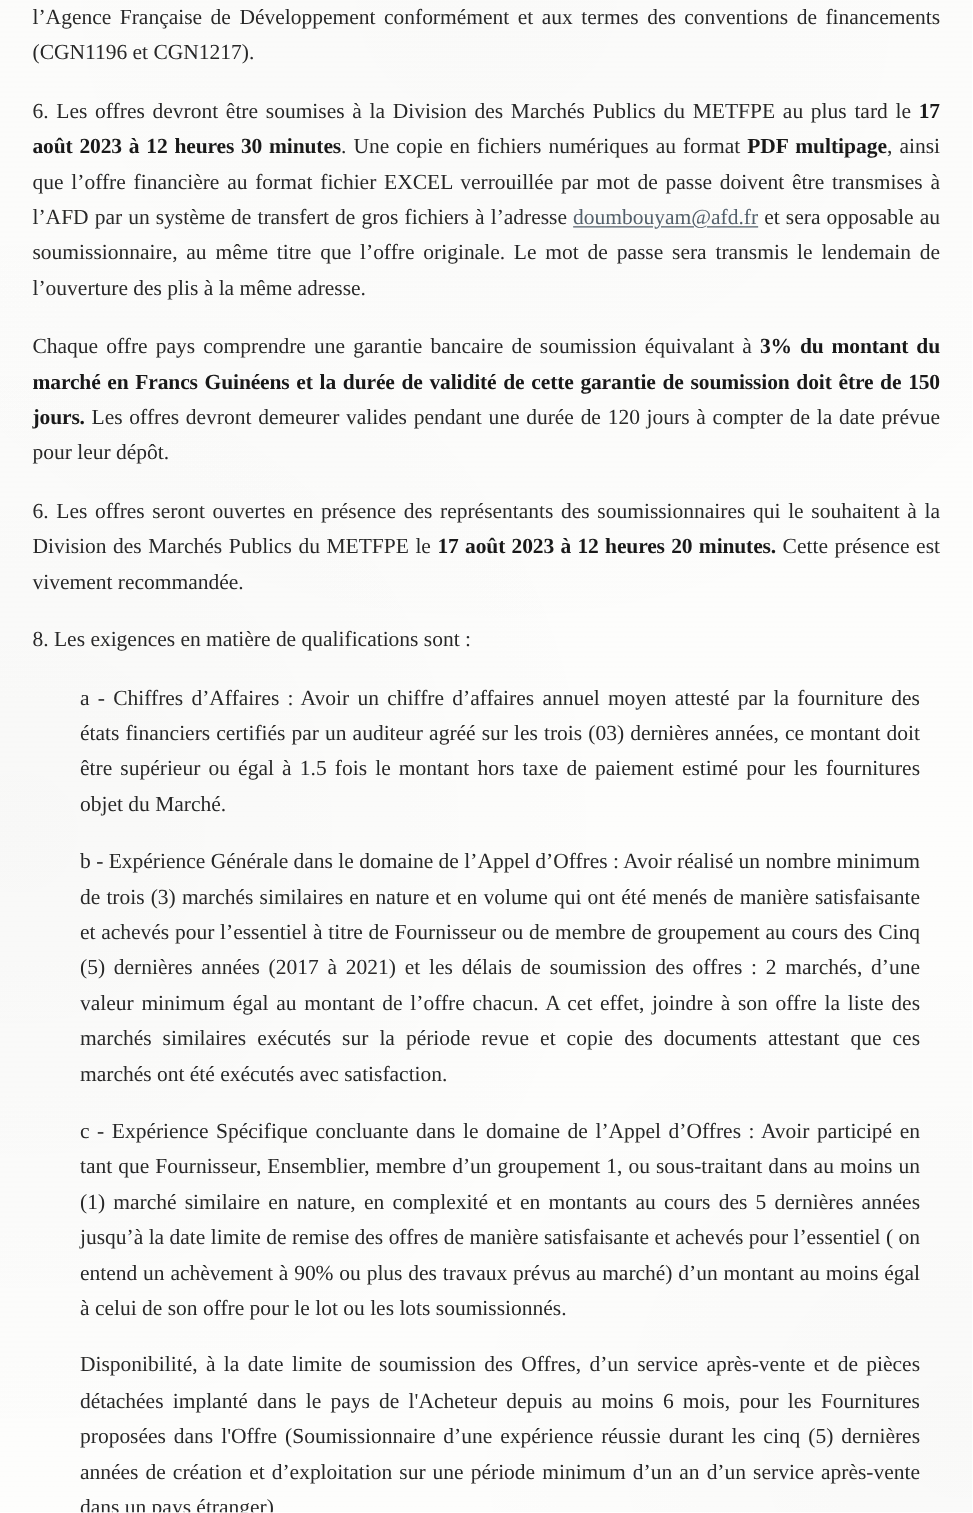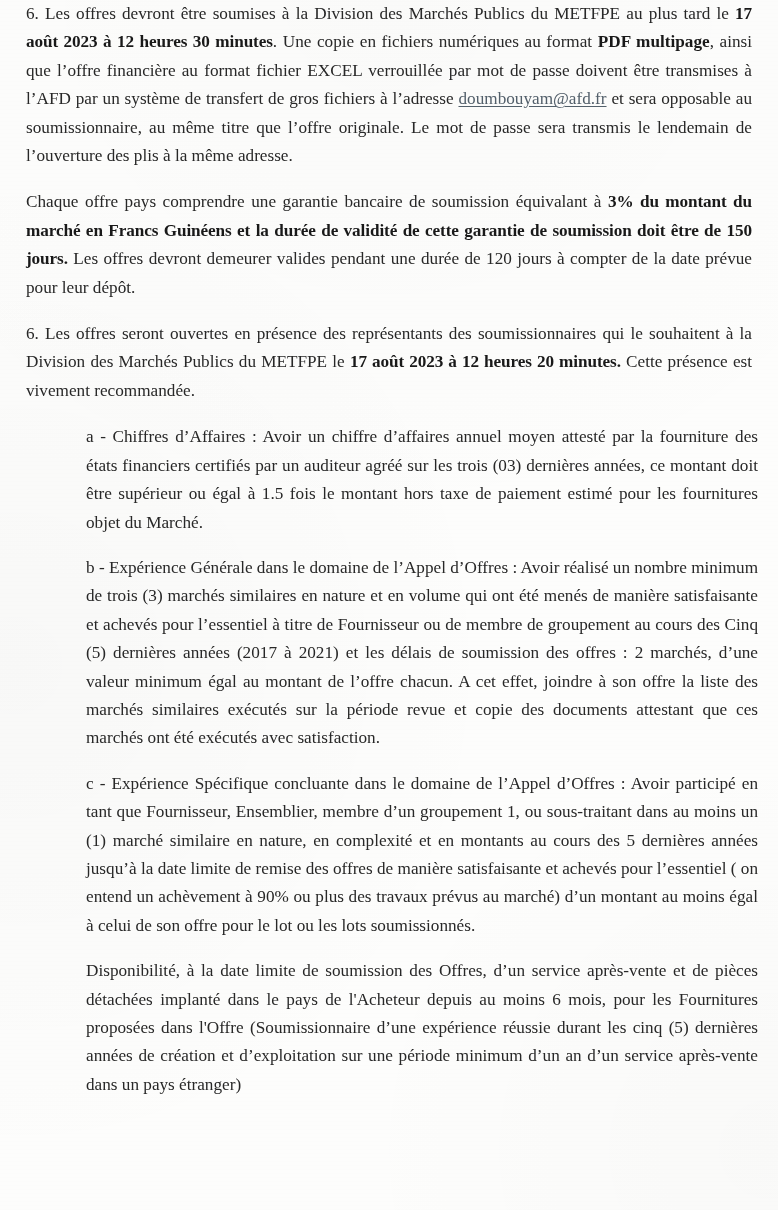--- a/index.html
+++ b/index.html
@@ -41,21 +41,21 @@
 
   p.para {
     margin: 0 0 18px 0;
     text-align: justify;
     hyphens: none;
   }
   p.para:last-child { margin-bottom: 0; }
 
   
   p.sub {
-    margin-left: 60px;
+    margin-left: 38px;
     width: calc(100% - 54px);
     margin-bottom: 17px;
   }
 
   b, strong {
     font-weight: bold;
     color: #1d1d1d;
     letter-spacing: -0.1px;
   }
   .ul-bold {
@@ -82,33 +82,39 @@
     background-image:
       repeating-linear-gradient(0deg, rgba(0,0,0,0.010) 0px, rgba(0,0,0,0) 2px, rgba(0,0,0,0) 4px);
   }
 </style>
 </head>
 <body>
 
 <div class="page">
   <div class="body-text scan-ink">
 
+    <p class="para">
+      <span>l’Agence Française de Développement conformément et aux termes des conventions de financements (CGN1196 et CGN1217).</span>
+    </p>
 
     <p class="para">
       <span>6. Les offres devront être soumises à la Division des Marchés Publics du METFPE au plus tard le </span><b>17 août 2023 à 12 heures 30 minutes</b><span>. Une copie en fichiers numériques au format </span><span class="ul-bold">PDF multipage</span><span>, ainsi que l’offre financière au format fichier EXCEL verrouillée par mot de passe doivent être transmises à l’AFD par un système de transfert de gros fichiers à l’adresse </span><span class="email">doumbouyam@afd.fr</span><span> et sera opposable au soumissionnaire, au même titre que l’offre originale. Le mot de passe sera transmis le lendemain de l’ouverture des plis à la même adresse.</span>
     </p>
 
     <p class="para">
       <span>Chaque offre pays comprendre une garantie bancaire de soumission équivalant à </span><b>3% du montant du marché en Francs Guinéens et la durée de validité de cette garantie de soumission doit être de 150 jours.</b><span> Les offres devront demeurer valides pendant une durée de 120 jours à compter de la date prévue pour leur dépôt.</span>
     </p>
 
     <p class="para">
       <span>6. Les offres seront ouvertes en présence des représentants des soumissionnaires qui le souhaitent à la Division des Marchés Publics du METFPE le </span><b>17 août 2023 à 12 heures 20 minutes.</b><span>  Cette présence est vivement recommandée.</span>
     </p>
 
+    <p class="para">
+      <span>8. Les exigences en matière de qualifications sont :</span>
+    </p>
 
     <p class="para sub">
       <span>a -  Chiffres d’Affaires : Avoir un chiffre d’affaires annuel moyen attesté par la fourniture des états financiers certifiés par un auditeur agréé sur les trois (03) dernières années, ce montant doit être supérieur ou égal à 1.5 fois le montant hors taxe de paiement estimé pour les fournitures objet du Marché.</span>
     </p>
 
     <p class="para sub">
       <span>b -  Expérience Générale dans le domaine de l’Appel d’Offres : Avoir réalisé un nombre minimum de trois (3) marchés similaires en nature et en volume  qui ont été menés de manière satisfaisante et achevés pour l’essentiel à titre de Fournisseur ou de membre de groupement au cours des Cinq (5) dernières années (2017 à 2021) et les délais de soumission des offres : 2 marchés, d’une valeur minimum égal au montant de l’offre chacun. A cet effet, joindre à son offre la liste des marchés similaires exécutés sur la période revue et copie des documents attestant que ces marchés ont été exécutés avec satisfaction.</span>
     </p>
 
     <p class="para sub">

